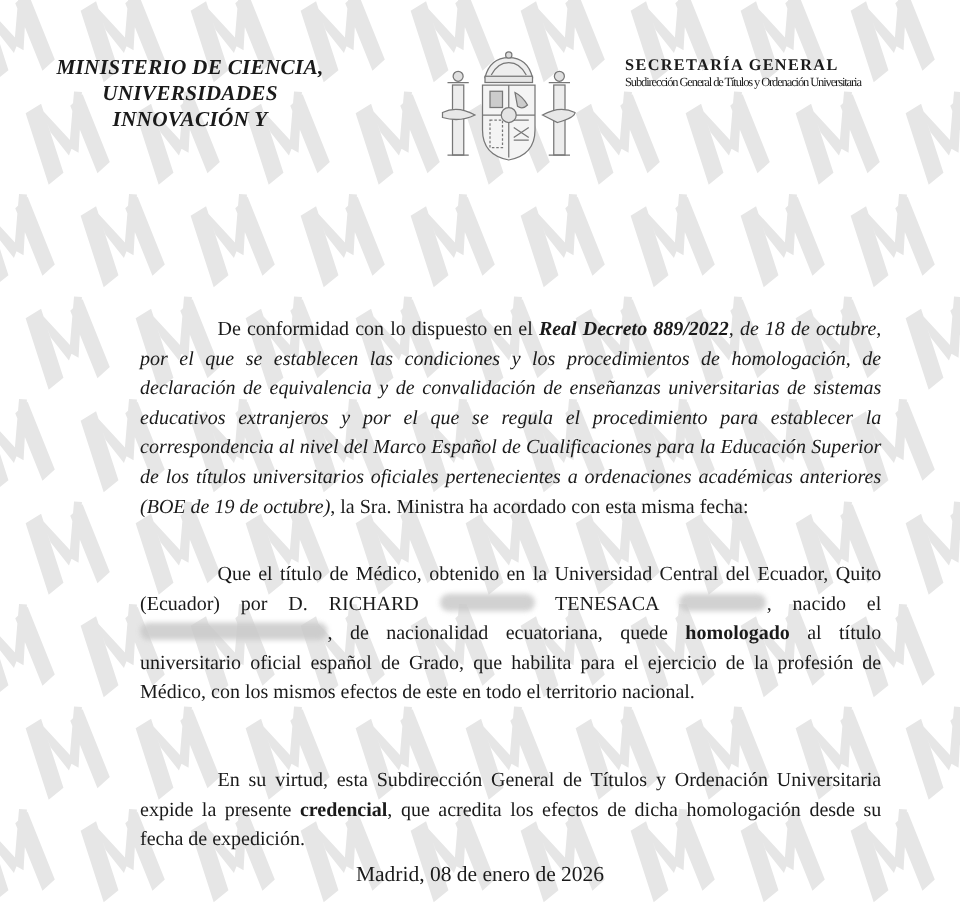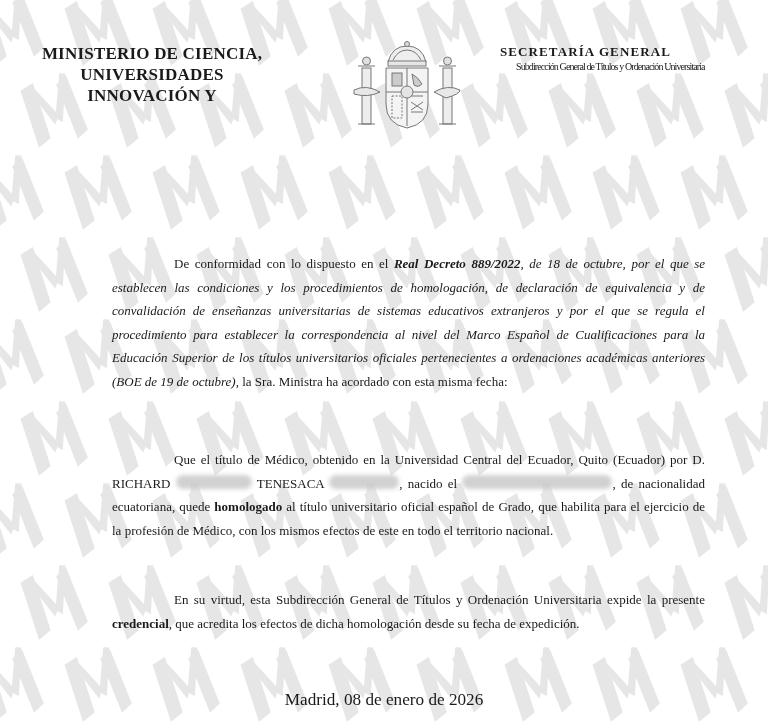--- a/index.html
+++ b/index.html
@@ -17,39 +17,40 @@
     transform: rotate(-16deg);
   }
   .wm svg { width: 100%; height: 100%; display: block; }
 
   .page { position: absolute; inset: 0; z-index: 1; }
 
   .hdr-left {
     position: absolute; left: 36px; top: 43px; width: 232px;
     text-align: center; font-weight: bold; font-size: 17px; line-height: 21px;
     letter-spacing: 0.2px;
+    font-style: italic;
   }
   .crest { position: absolute; left: 348px; top: 40px; width: 118px; height: 92px; }
   .hdr-right {
     position: absolute; left: 500px; top: 44px; width: 260px;
   }
   .hdr-right .l1, .hdr-right .l2 {
     font-weight: bold; font-size: 13px; line-height: 16px; letter-spacing: 1.1px; font-family: Liberation Serif, serif;
   }
   .hdr-right .l3 {
-    font-size: 10px; line-height: 14px; letter-spacing: -0.9px; white-space: nowrap; margin-left: 16px;
+    font-size: 10px; line-height: 14px; letter-spacing: -0.9px; white-space: nowrap;
   }
 
   .body-text {
     position: absolute; left: 112px; width: 593px;
-    font-size: 13px; line-height: 23.6px; text-align: justify;
+    font-size: 16px; line-height: 23.6px; text-align: justify;
   }
   .p1 { top: 252px; }
   .p2 { top: 448px; }
-  .p3 { top: 588px; }
+  .p3 { top: 613px; }
   .indent { display: inline-block; width: 62px; }
   .ital { font-style: italic; }
   .bold { font-weight: bold; }
   .redact {
     display: inline-block; background: #c9c9c9; border-radius: 8px;
     height: 14px; vertical-align: -1px; filter: blur(2px); opacity: 0.85;
   }
   .date-line {
     position: absolute; left: 0; width: 768px; top: 690px;
     text-align: center; font-size: 17.2px;

